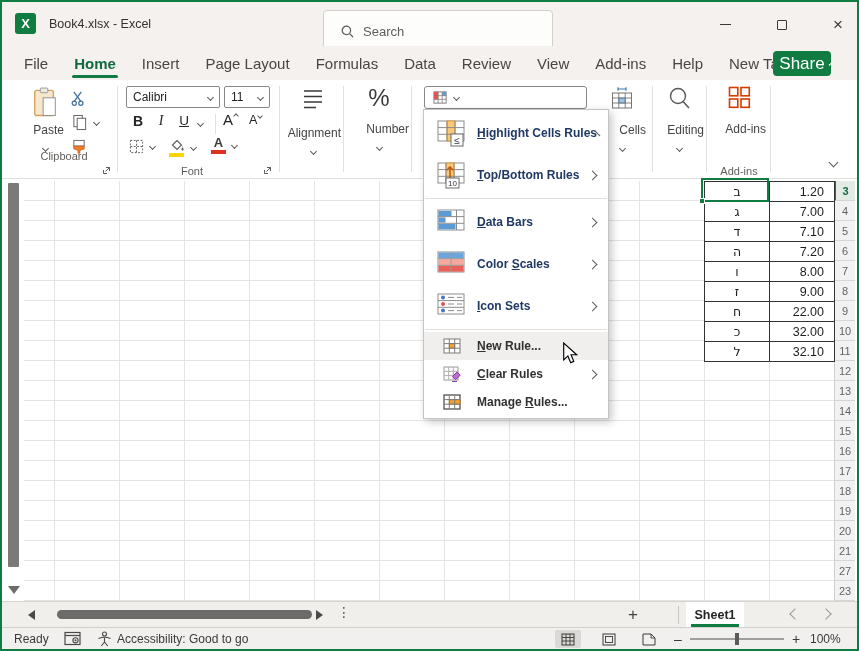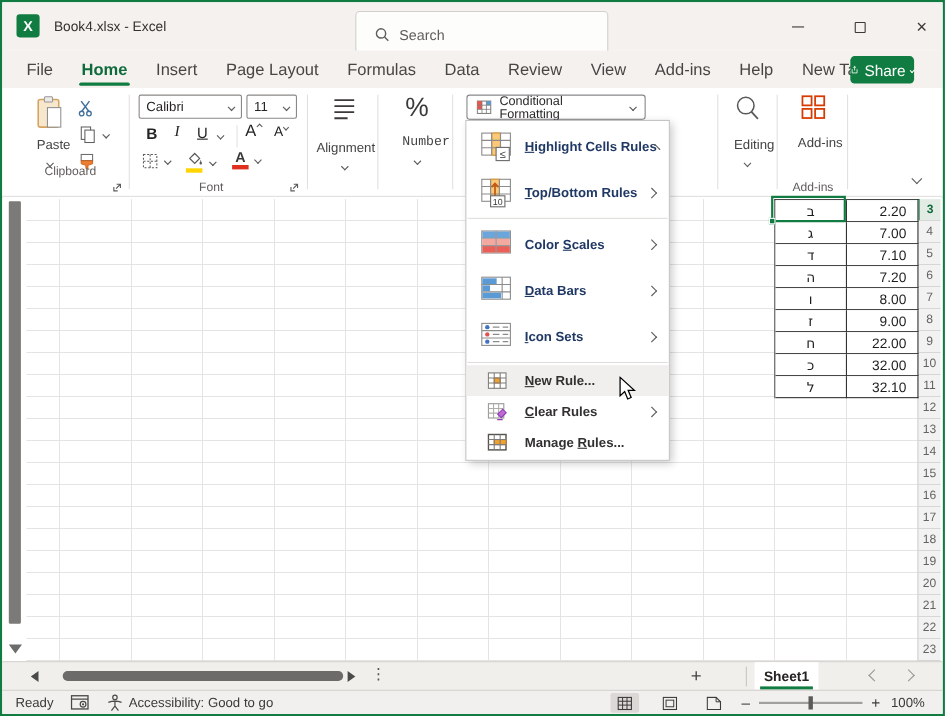--- a/index.html
+++ b/index.html
@@ -14,21 +14,21 @@
   #signin{left:647px;top:12px;width:55px;height:23px;background:#1f1e1d;color:#fff;font-size:11.5px;border-radius:2px;display:flex;align-items:center;justify-content:center;margin-top:43px;}
   .wctl{top:11px;width:36px;height:23px;display:flex;align-items:center;justify-content:center;color:#3b3a39;}
   #btn-min{left:705px;} #btn-max{left:762px;} #btn-close{left:818px;font-size:17px;}
   #btn-min i{display:block;width:11px;height:1px;background:#3b3a39;}
   #btn-max i{display:block;width:10px;height:10px;border:1px solid #3b3a39;border-radius:1px;}
   
   #tabrow{left:0;top:44px;width:855px;height:34px;background:#f4f1ee;display:flex;align-items:stretch;padding-left:9px;}
   .rtab{padding:0 13px;display:flex;align-items:center;font-size:15px;color:#484644;position:relative;white-space:nowrap;}
   .rtab.active{color:#0f6b3c;font-weight:700;}
   .rtab.active::after{content:"";position:absolute;left:11px;right:11px;bottom:2px;height:3px;background:#107C41;border-radius:2px;}
-  #share-btn{left:771px;top:49px;width:58px;height:25px;background:#107C41;border-radius:4px;color:#fff;display:flex;align-items:center;justify-content:center;gap:5px;font-size:14px;}
+  #share-btn{left:771px;top:49px;width:58px;height:25px;background:#107C41;border-radius:4px;color:#fff;display:flex;align-items:center;justify-content:center;gap:5px;font-size:17px;}
   
   #ribbon{left:0;top:78px;width:855px;height:99px;background:#fff;border-bottom:1px solid #e1dfdd;}
   .gsep{position:absolute;top:6px;width:1px;height:86px;background:#e3e1df;}
   .lbl{font-size:12px;color:#444;text-align:right;}
   .glabel{position:absolute;font-size:11px;color:#605e5c;text-align:center;}
   .chev{display:inline-block;width:5px;height:5px;border-right:1.5px solid #5c5b59;border-bottom:1.5px solid #5c5b59;transform:rotate(45deg);}
   .chev.up{transform:rotate(-135deg);}
   .combo{position:absolute;height:22px;border:1px solid #8a8886;border-radius:2px;background:#fff;display:flex;align-items:center;justify-content:space-between;padding:0 6px;font-size:12px;color:#252423;}
   .launcher{position:absolute;width:11px;height:11px;}
   
@@ -231,35 +231,44 @@
     <div class="abs" style="left:283px;top:8px;width:56px;text-align:center;">
       <svg width="26" height="22" viewBox="0 0 26 22">
           <path d="M4 3h18M4 8.5h18M4 14h18M4 19.5h12" stroke="#3b3a39" stroke-width="1.6"></path>
         </svg>
       <div class="lbl" style="margin-top:12px;">Alignment</div>
       <span class="chev"></span>
     </div>
 
     <div class="abs" style="left:347px;top:4px;width:60px;text-align:center;">
       <div style="font-size:24px;font-weight:300;color:#3b3a39;line-height:28px;">%</div>
-      <div class="lbl" style="margin-top:10px;font-family:Liberation Mono, monospace;">Number</div>
+      <div class="lbl" style="margin-top:10px;">Number</div>
       <span class="chev"></span>
     </div>
 
     <div id="cf-btn">
       <svg width="15" height="15" viewBox="0 0 16 16">
         <rect x="1" y="2" width="13" height="12" fill="#fff" stroke="#7f7d7b"></rect>
         <rect x="1" y="2" width="4.5" height="8" fill="#e8554f"></rect>
         <rect x="9.8" y="2" width="4.2" height="4" fill="#5b9bd5"></rect>
         <path d="M1 6h13M1 10h13M5.5 2v12M9.8 2v12" stroke="#7f7d7b" stroke-width="0.8" fill="none"></path>
       </svg>
-      <span style="flex:1;">Conditional Formatting</span>
-      <span class="chev"></span>
-    </div>
-
+      <span class="chev"></span>
+    </div>
+
+    <div class="abs" style="left:596px;top:5px;width:48px;text-align:center;">
+      <svg width="26" height="27" viewBox="0 0 26 27">
+        <path d="M9 4h8M9 2.2v3.6M17 2.2v3.6" stroke="#2e74b5" stroke-width="1.1" fill="none"></path>
+        <rect x="3.5" y="8" width="19" height="15" fill="#fff" stroke="#767472"></rect>
+        <rect x="9.8" y="13" width="6.4" height="5" fill="#9dc3e6" stroke="#5b9bd5"></rect>
+        <path d="M3.5 13h19M3.5 18h19M9.8 8v15M16.2 8v15" stroke="#767472" stroke-width="0.9" fill="none"></path>
+      </svg>
+      <div class="lbl" style="margin-top:7px;">Cells</div>
+      <span class="chev"></span>
+    </div>
 
     <div class="abs" style="left:652px;top:5px;width:50px;text-align:center;">
       <svg width="27" height="27" viewBox="0 0 27 27">
           <circle cx="12" cy="11" r="7.5" fill="none" stroke="#5a5958" stroke-width="1.4"></circle>
           <path d="M17 16.5L23 23" stroke="#5a5958" stroke-width="1.6"></path>
         </svg>
       <div class="lbl" style="margin-top:7px;">Editing</div>
       <span class="chev"></span>
     </div>
 
@@ -291,27 +300,27 @@
         <div class="rh">12</div>
         <div class="rh">13</div>
         <div class="rh">14</div>
         <div class="rh">15</div>
         <div class="rh">16</div>
         <div class="rh">17</div>
         <div class="rh">18</div>
         <div class="rh">19</div>
         <div class="rh">20</div>
         <div class="rh">21</div>
-        <div class="rh">22</div>
+        <div class="rh">27</div>
         <div class="rh">23</div>
       </div>
     <div id="data-table">
         <div class="drow">
           <div class="dcell letter">ב</div>
-          <div class="dcell value">2.20</div>
+          <div class="dcell value">1.20</div>
         </div>
         <div class="drow">
           <div class="dcell letter">ג</div>
           <div class="dcell value">7.00</div>
         </div>
         <div class="drow">
           <div class="dcell letter">ד</div>
           <div class="dcell value">7.10</div>
         </div>
         <div class="drow">
@@ -372,40 +381,40 @@
           </svg>
         </span>
         <span class="mi-label"><u>T</u>op/Bottom Rules</span>
         <span class="mi-sub"></span>
       </div>
       <div class="menu-sep"></div>
       <div class="menu-item">
         <span class="mi-icon">
           <svg width="30" height="30" viewBox="0 0 30 30">
             <rect x="1" y="3" width="26" height="20" fill="#fff" stroke="#8c8c8c"></rect>
+            <rect x="1.5" y="4" width="13" height="5.2" fill="#5b9bd5"></rect>
+            <rect x="1.5" y="10.4" width="7" height="5.2" fill="#5b9bd5"></rect>
+            <rect x="1.5" y="17" width="17" height="5.2" fill="#5b9bd5"></rect>
+            <path d="M1 9.6h26M1 16.3h26M19.5 3v20" stroke="#8c8c8c" fill="none"></path>
+          </svg>
+        </span>
+        <span class="mi-label"><u>D</u>ata Bars</span>
+        <span class="mi-sub"></span>
+      </div>
+      <div class="menu-item">
+        <span class="mi-icon">
+          <svg width="30" height="30" viewBox="0 0 30 30">
+            <rect x="1" y="3" width="26" height="20" fill="#fff" stroke="#8c8c8c"></rect>
             <rect x="1.5" y="3.5" width="25" height="6" fill="#6aa5dc"></rect>
             <rect x="1.5" y="9.8" width="25" height="6.4" fill="#f4a9a0"></rect>
             <rect x="1.5" y="16.4" width="25" height="6.2" fill="#ea5f57"></rect>
             <path d="M1 9.6h26M1 16.3h26M14 3v20" stroke="#9a9a9a" fill="none"></path>
           </svg>
         </span>
         <span class="mi-label">Color <u>S</u>cales</span>
-        <span class="mi-sub"></span>
-      </div>
-      <div class="menu-item">
-        <span class="mi-icon">
-          <svg width="30" height="30" viewBox="0 0 30 30">
-            <rect x="1" y="3" width="26" height="20" fill="#fff" stroke="#8c8c8c"></rect>
-            <rect x="1.5" y="4" width="13" height="5.2" fill="#5b9bd5"></rect>
-            <rect x="1.5" y="10.4" width="7" height="5.2" fill="#5b9bd5"></rect>
-            <rect x="1.5" y="17" width="17" height="5.2" fill="#5b9bd5"></rect>
-            <path d="M1 9.6h26M1 16.3h26M19.5 3v20" stroke="#8c8c8c" fill="none"></path>
-          </svg>
-        </span>
-        <span class="mi-label"><u>D</u>ata Bars</span>
         <span class="mi-sub"></span>
       </div>
       <div class="menu-item">
         <span class="mi-icon">
           <svg width="30" height="30" viewBox="0 0 30 30">
             <rect x="1" y="3" width="26" height="20" fill="#fff" stroke="#8c8c8c"></rect>
             <circle cx="6" cy="6.4" r="2" fill="#4472c4"></circle>
             <circle cx="6" cy="13" r="2" fill="#e05252"></circle>
             <circle cx="6" cy="19.6" r="2" fill="#4472c4"></circle>
             <path d="M11 6.4h6M20 6.4h5M11 13h6M20 13h5M11 19.6h6M20 19.6h5" stroke="#8c8c8c"></path>

